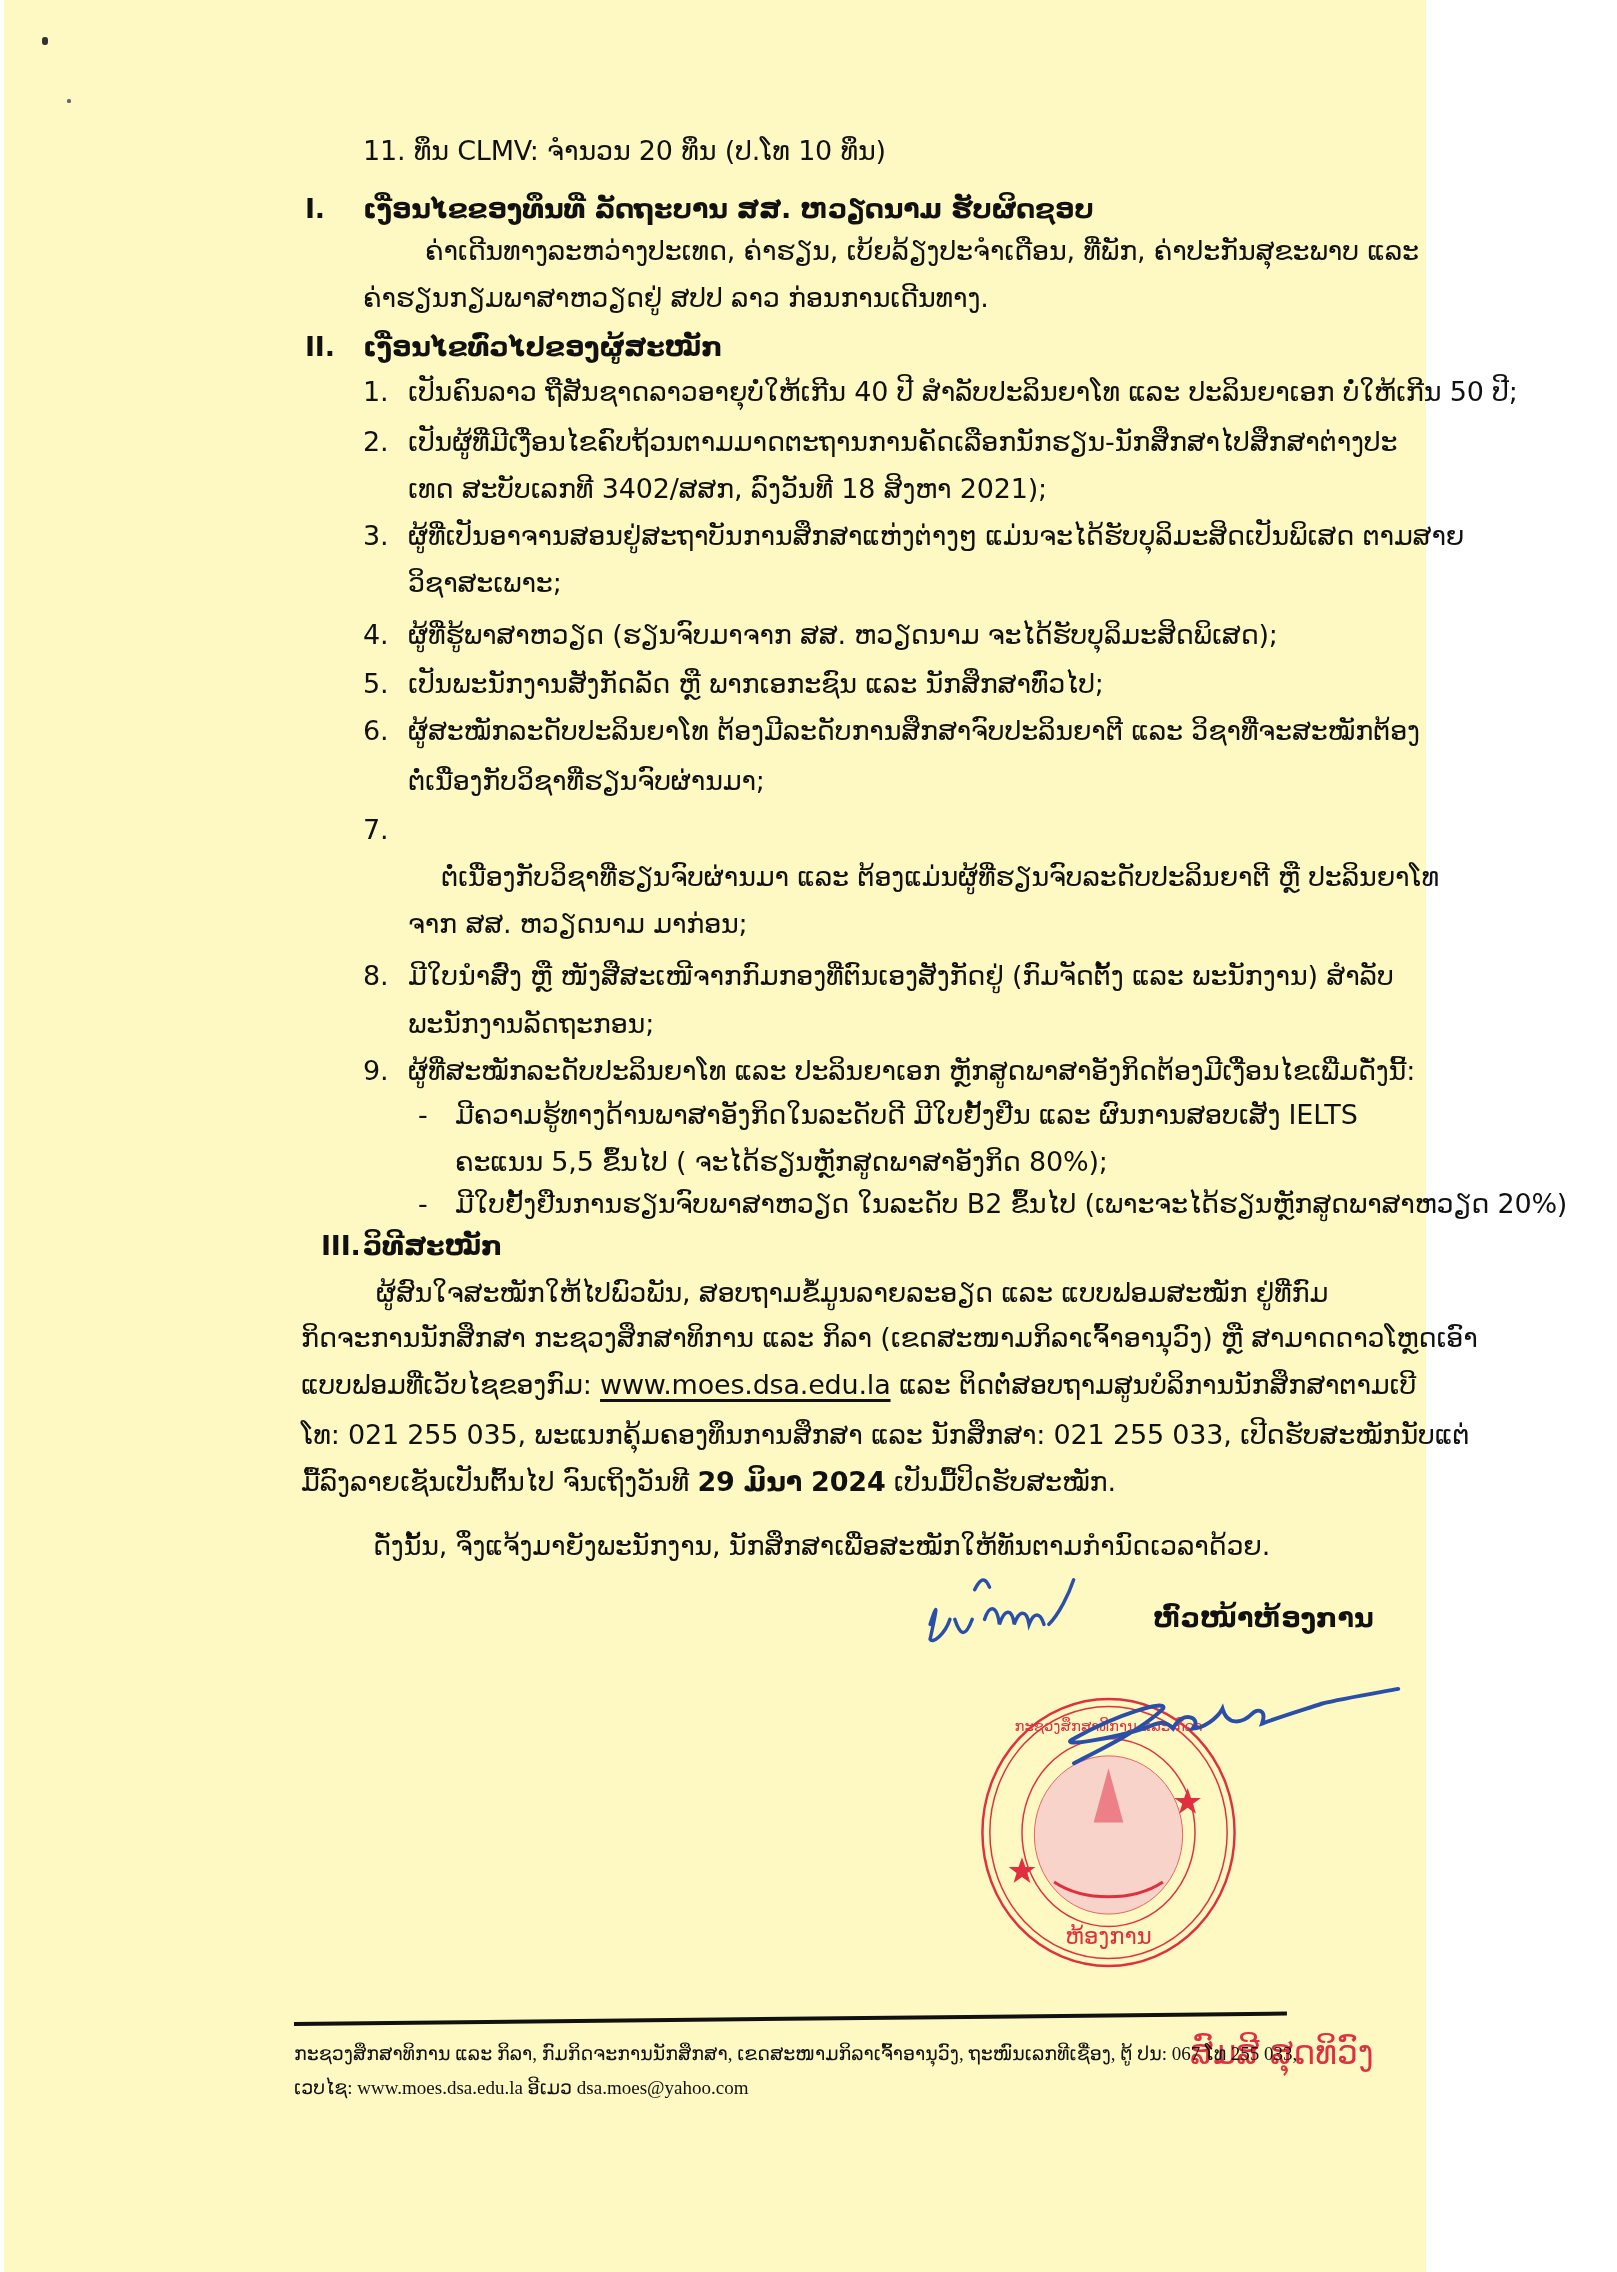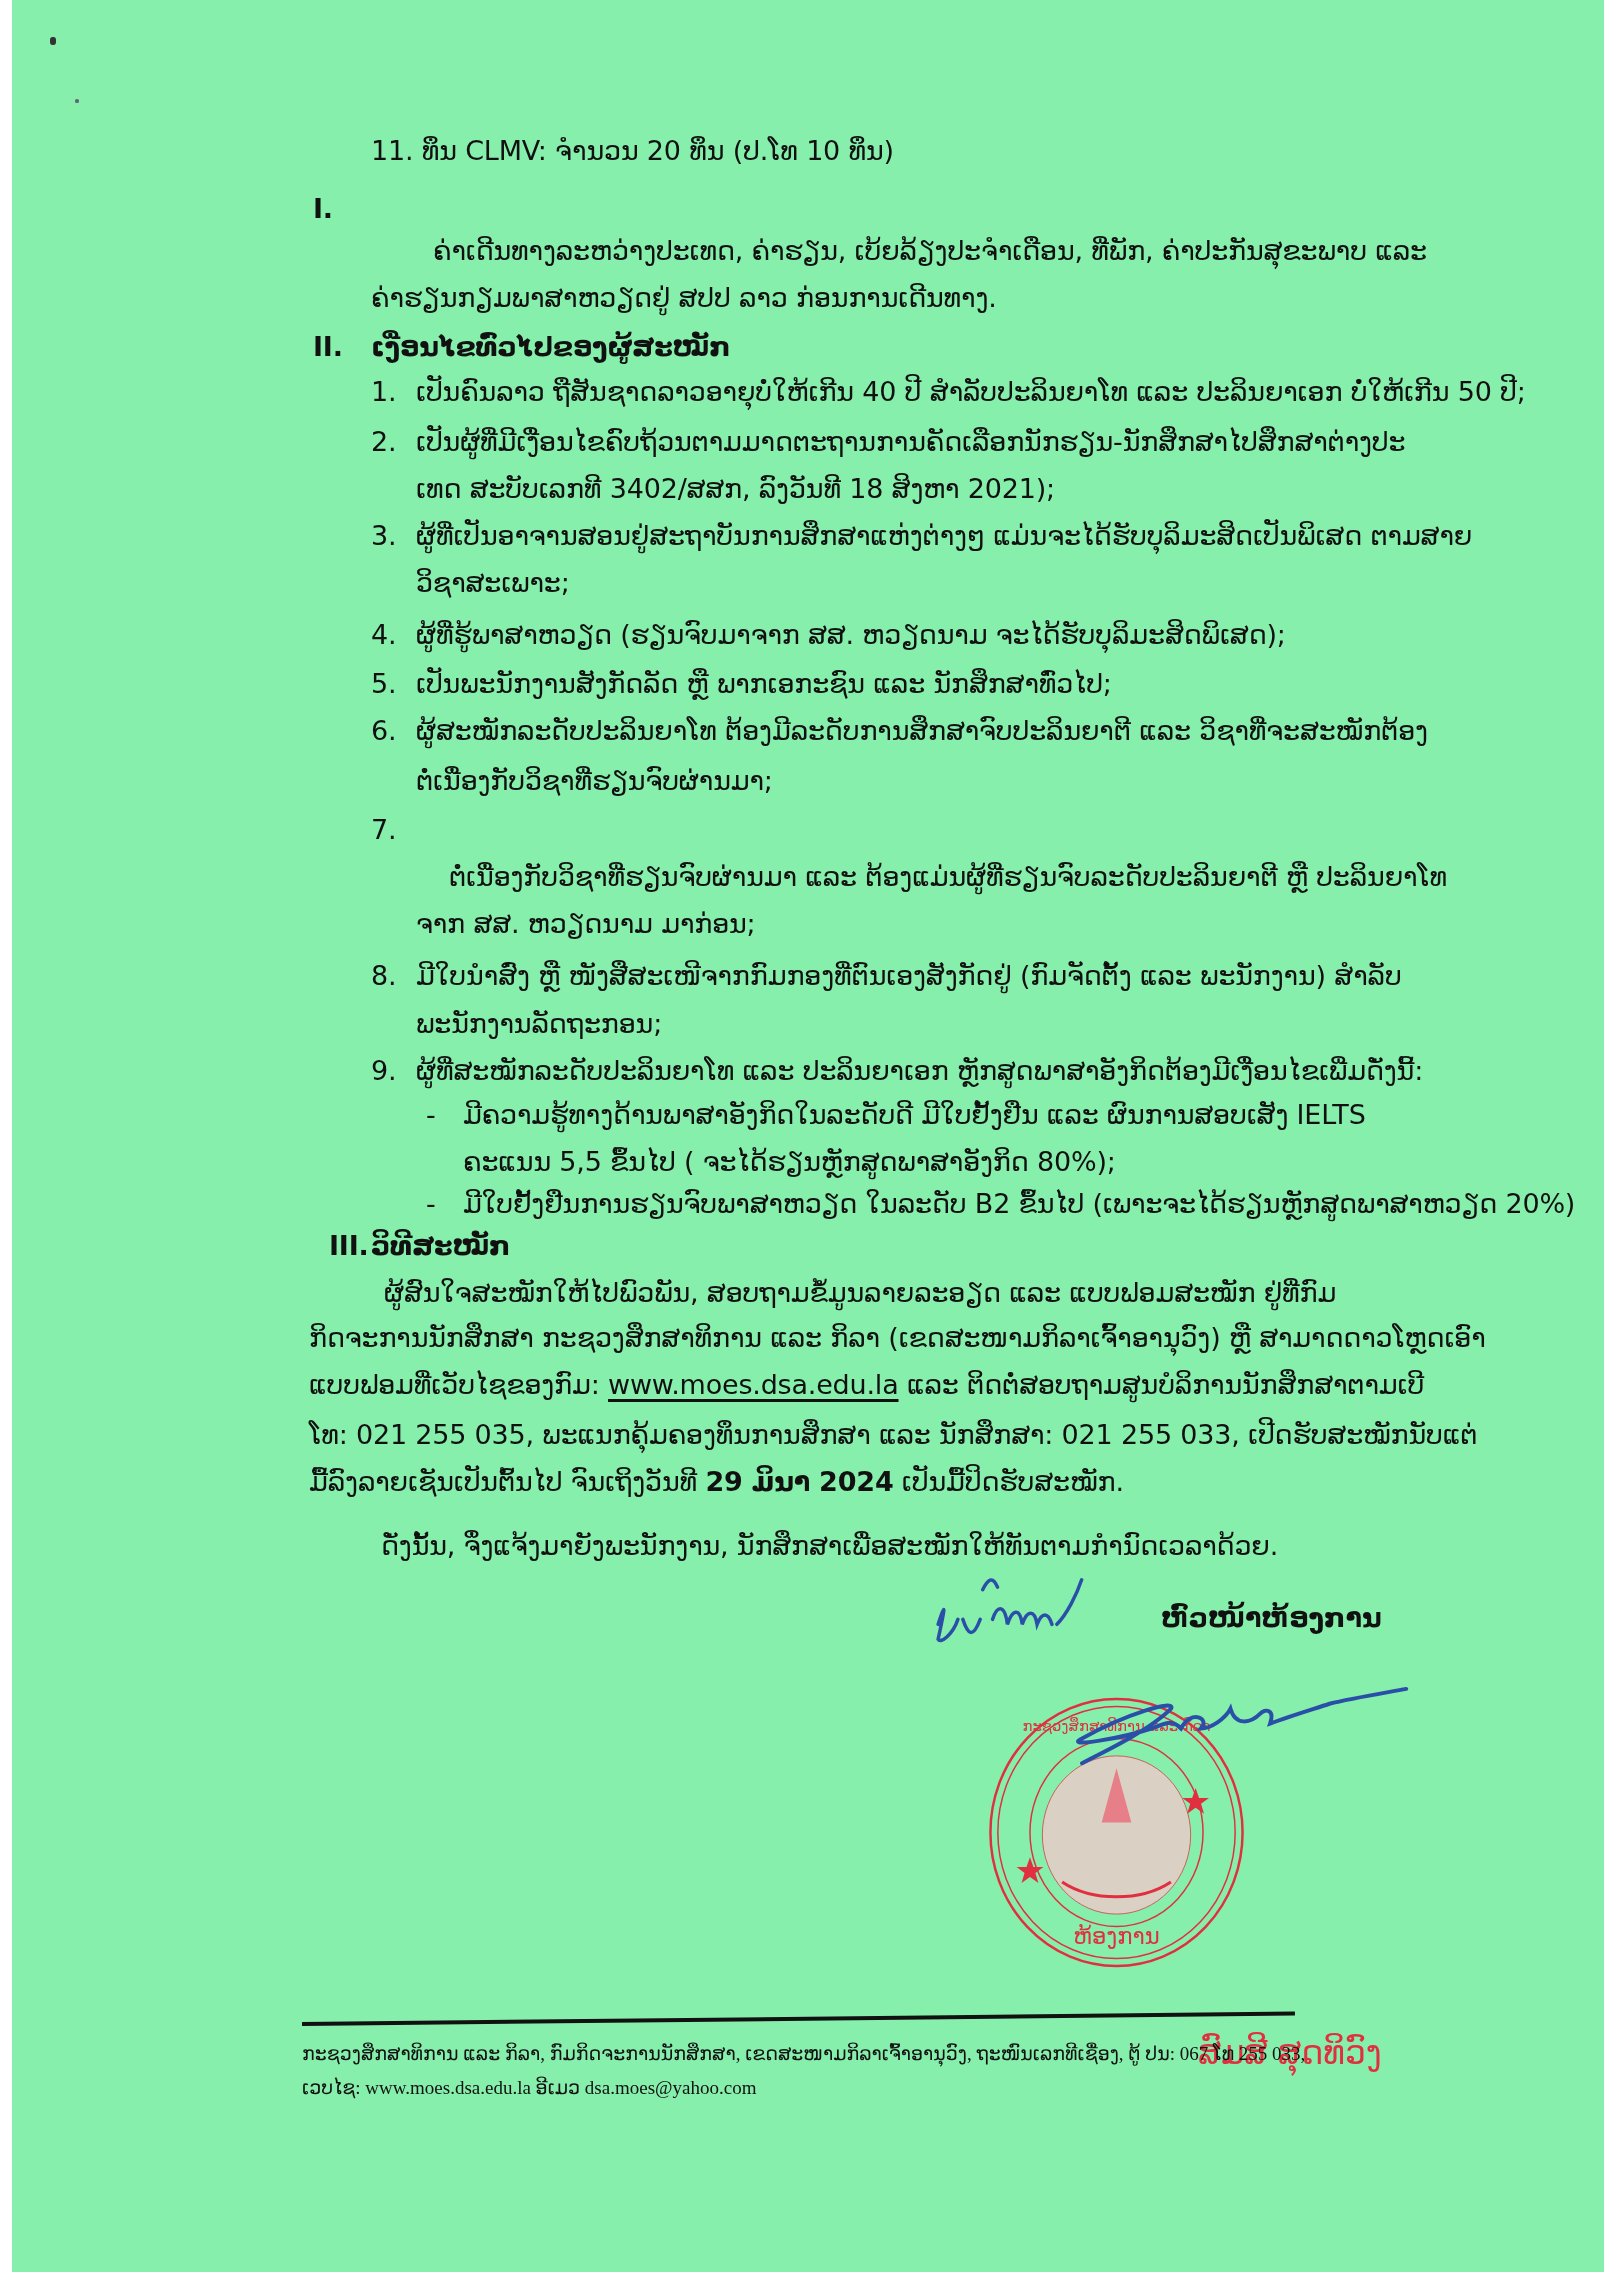--- a/index.html
+++ b/index.html
@@ -1,21 +1,21 @@
 <!DOCTYPE html>
 <html style="font-size:8px"><head>
 <meta charset="utf-8">
 <style>
   html, body { margin: 0; padding: 0; background: #ffffff; }
   body {
     width: 1618px; height: 2273px; position: relative; overflow: hidden;
     font-family: "DejaVu Sans", "Liberation Sans", sans-serif;
     color: #111111;
   }
-  .page { position: absolute; left: 12px; top: 0; width: 1592px; height: 2273px; background: #86efac; }
+  .page { position: absolute; left: 4px; top: 0; width: 1422px; height: 2273px; background: #fef9c3; }
   .speck { position: absolute; background: #333; border-radius: 40%; }
 
   .line { position: absolute; font-size: 27px; line-height: 35px; white-space: nowrap; letter-spacing: -0.2px; }
   .heading { font-weight: bold; }
   .link { text-decoration: underline; text-decoration-thickness: 2.5px; text-underline-offset: 5px; }
   .bold { font-weight: bold; }
 
   .footer-rule { position: absolute; left: 290px; top: 2022px; width: 993px; height: 4px; background: #111; transform: rotate(-0.6deg); transform-origin: left center; }
   .footer { position: absolute; font-size: 19px; line-height: 25px; white-space: nowrap; font-family: "Liberation Serif", "DejaVu Serif", serif; }
 
@@ -30,20 +30,21 @@
 <body>
 
 <div class="page">
 
   <div class="speck" style="left:38px;top:37px;width:6.4px;height:8px;"></div>
   <div class="speck" style="left:63px;top:99px;width:4px;height:4px;background:#667;"></div>
 
   <div class="line" style="left:359px;top:133px;">11. ທຶນ CLMV: ຈຳນວນ 20 ທຶນ (ປ.ໂທ 10 ທຶນ)</div>
 
   <div class="line heading" style="left:301px;top:191px;">I.</div>
+  <div class="line heading" style="left:359px;top:191px;">ເງື່ອນໄຂຂອງທຶນທີ່ ລັດຖະບານ ສສ. ຫວຽດນາມ ຮັບຜິດຊອບ</div>
   <div class="line" style="left:421px;top:233px;">ຄ່າເດີນທາງລະຫວ່າງປະເທດ, ຄ່າຮຽນ, ເບ້ຍລ້ຽງປະຈຳເດືອນ, ທີ່ພັກ, ຄ່າປະກັນສຸຂະພາບ ແລະ</div>
   <div class="line" style="left:359px;top:280px;">ຄ່າຮຽນກຽມພາສາຫວຽດຢູ່ ສປປ ລາວ ກ່ອນການເດີນທາງ.</div>
 
   <div class="line heading" style="left:301px;top:329px;">II.</div>
   <div class="line heading" style="left:359px;top:329px;">ເງື່ອນໄຂທົ່ວໄປຂອງຜູ້ສະໝັກ</div>
 
   <div class="line" style="left:359px;top:374px;">1.</div>
   <div class="line" style="left:404px;top:374px;">ເປັນຄົນລາວ ຖືສັນຊາດລາວອາຍຸບໍ່ໃຫ້ເກີນ 40 ປີ ສຳລັບປະລິນຍາໂທ ແລະ ປະລິນຍາເອກ ບໍ່ໃຫ້ເກີນ 50 ປີ;</div>
 
   <div class="line" style="left:359px;top:424px;">2.</div>

